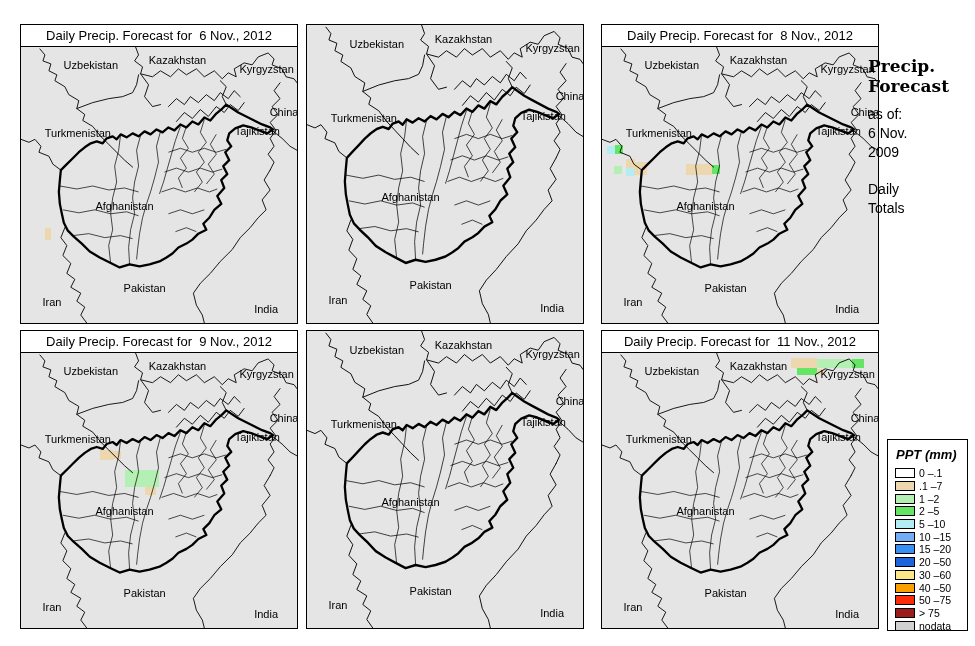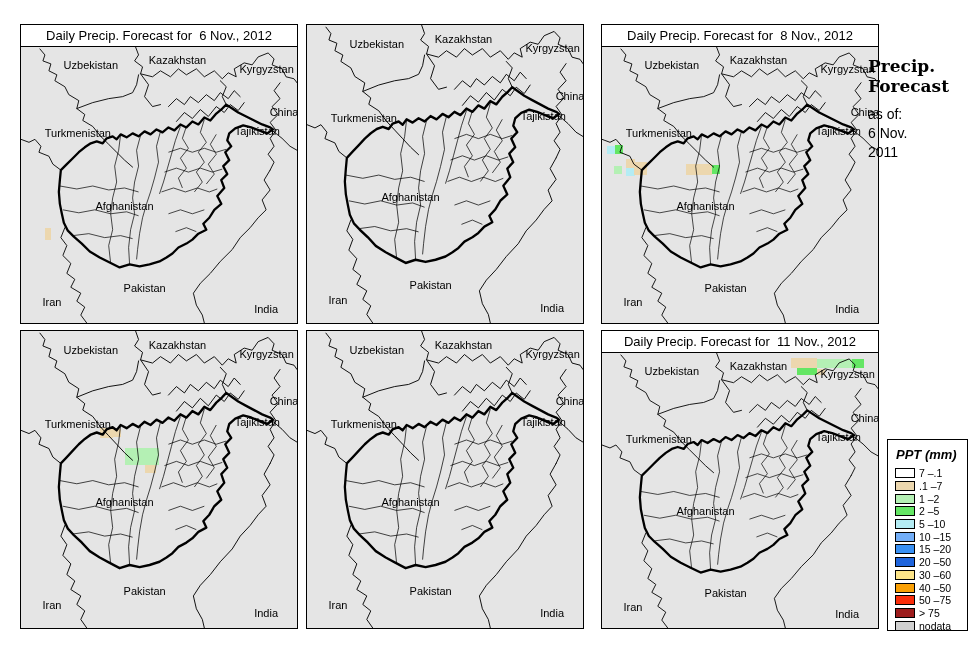--- a/index.html
+++ b/index.html
@@ -127,20 +127,21 @@
       <span class="map-label" style="left: 95.3%; top: 23.7%;">China</span>
       <span class="map-label" style="left: 20.6%; top: 31.3%;">Turkmenistan</span>
       <span class="map-label" style="left: 85.6%; top: 30.6%;">Tajikistan</span>
       <span class="map-label" style="left: 37.5%; top: 57.6%;">Afghanistan</span>
       <span class="map-label" style="left: 44.8%; top: 87.4%;">Pakistan</span>
       <span class="map-label" style="left: 11.2%; top: 92.4%;">Iran</span>
       <span class="map-label" style="left: 88.8%; top: 95%;">India</span>
     </div>
 </section>
 <section class="panel r1 c0">
+  <div class="panel-title">Daily Precip. Forecast for  9 Nov., 2012</div>
   <div class="map-area">
       <div class="cell" style="left: 124px; top: 130px; width: 11px; height: 12px; background: rgb(236, 215, 174);"></div>
       <div class="cell" style="left: 110px; top: 117px; width: 15px; height: 9px; background: rgb(180, 236, 244);"></div>
       <div class="cell" style="left: 104px; top: 117px; width: 34px; height: 17px; background: rgb(180, 240, 180);"></div>
       <div class="cell" style="left: 91px; top: 98px; width: 9px; height: 8px; background: rgb(236, 215, 174);"></div>
       <div class="cell" style="left: 79px; top: 97px; width: 13px; height: 10px; background: rgb(236, 215, 174);"></div>
     <svg class="basemap" viewBox="0 0 277 278" preserveAspectRatio="none">
         <use href="#basemap"></use>
       </svg>
   <span class="map-label" style="left: 25.3%; top: 6.5%;">Uzbekistan</span>
@@ -196,30 +197,34 @@
       <span class="map-label" style="left: 88.8%; top: 95%;">India</span>
     </div>
 </section>
 
 <aside class="sidebar">
   <div class="sb-title">Precip.</div>
   <div class="sb-title">Forecast</div>
   <div class="sb-block">
     <div>as of:</div>
     <div>6 Nov.</div>
-    <div>2011</div>
+    <div>2009</div>
+  </div>
+  <div class="sb-block sb-gap">
+    <div>Daily</div>
+    <div>Totals</div>
   </div>
 </aside>
 
 <aside class="legend">
   <div class="legend-title">PPT (mm)</div>
   <div>
       <div class="legend-row">
         <span class="swatch" style="background: rgb(255, 255, 255);"></span>
-        <span class="legend-label">7 –.1</span>
+        <span class="legend-label">0 –.1</span>
       </div>
       <div class="legend-row">
         <span class="swatch" style="background: rgb(236, 215, 174);"></span>
         <span class="legend-label">.1 –7</span>
       </div>
       <div class="legend-row">
         <span class="swatch" style="background: rgb(180, 240, 180);"></span>
         <span class="legend-label">1 –2</span>
       </div>
       <div class="legend-row">

